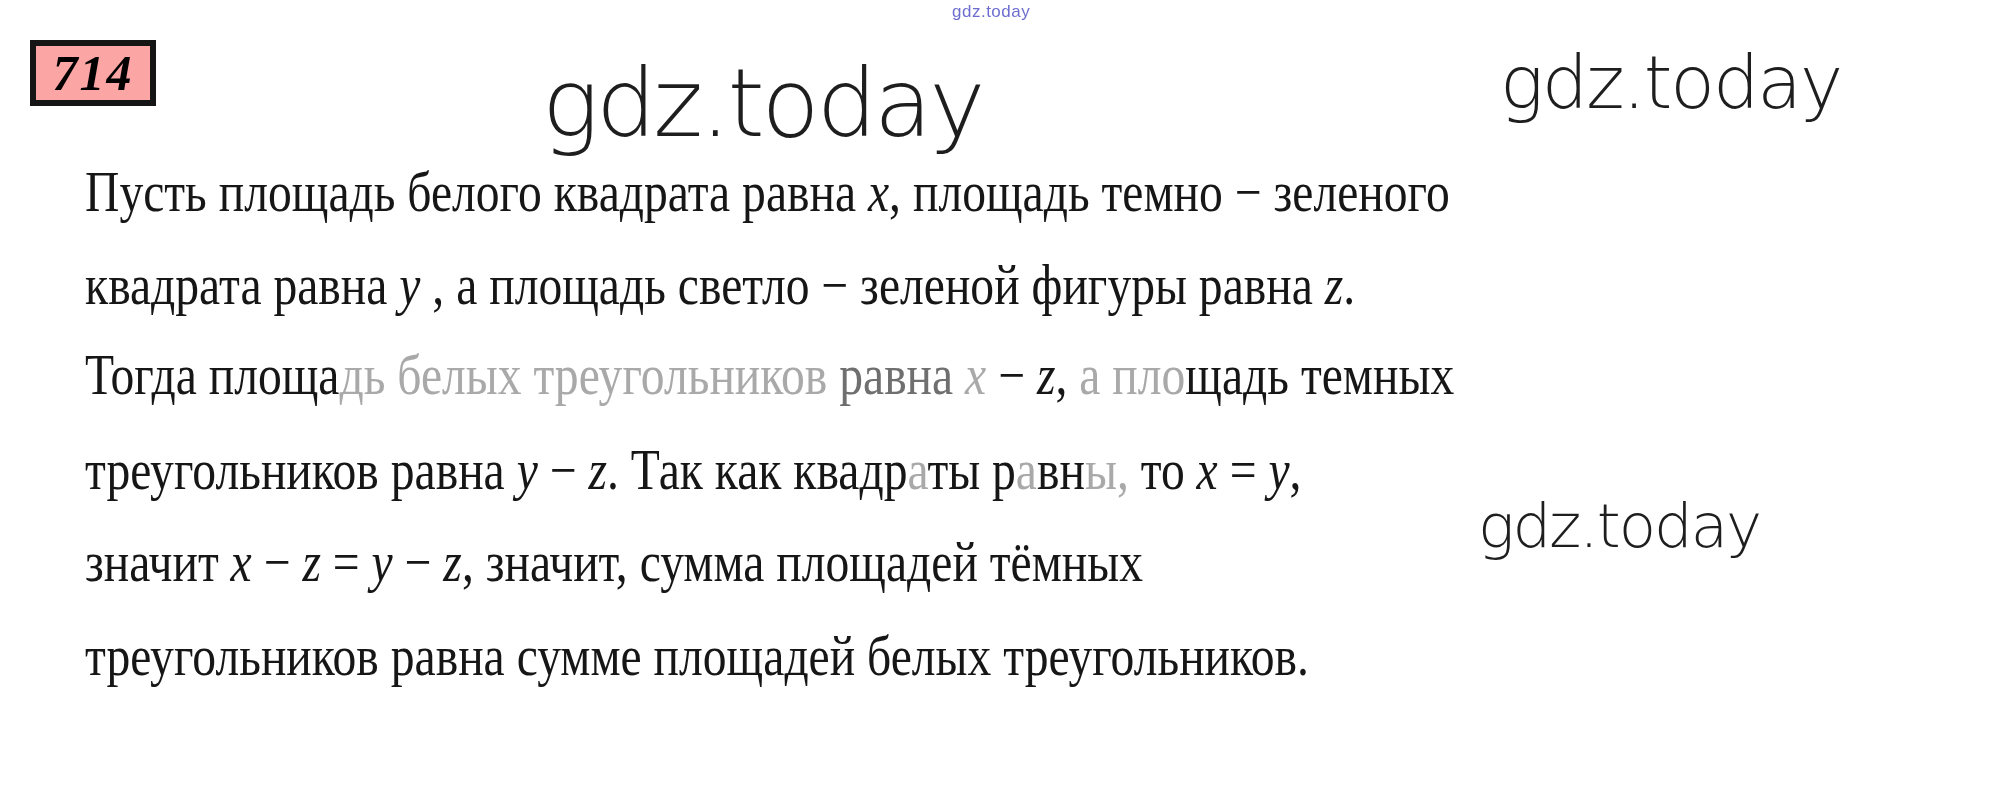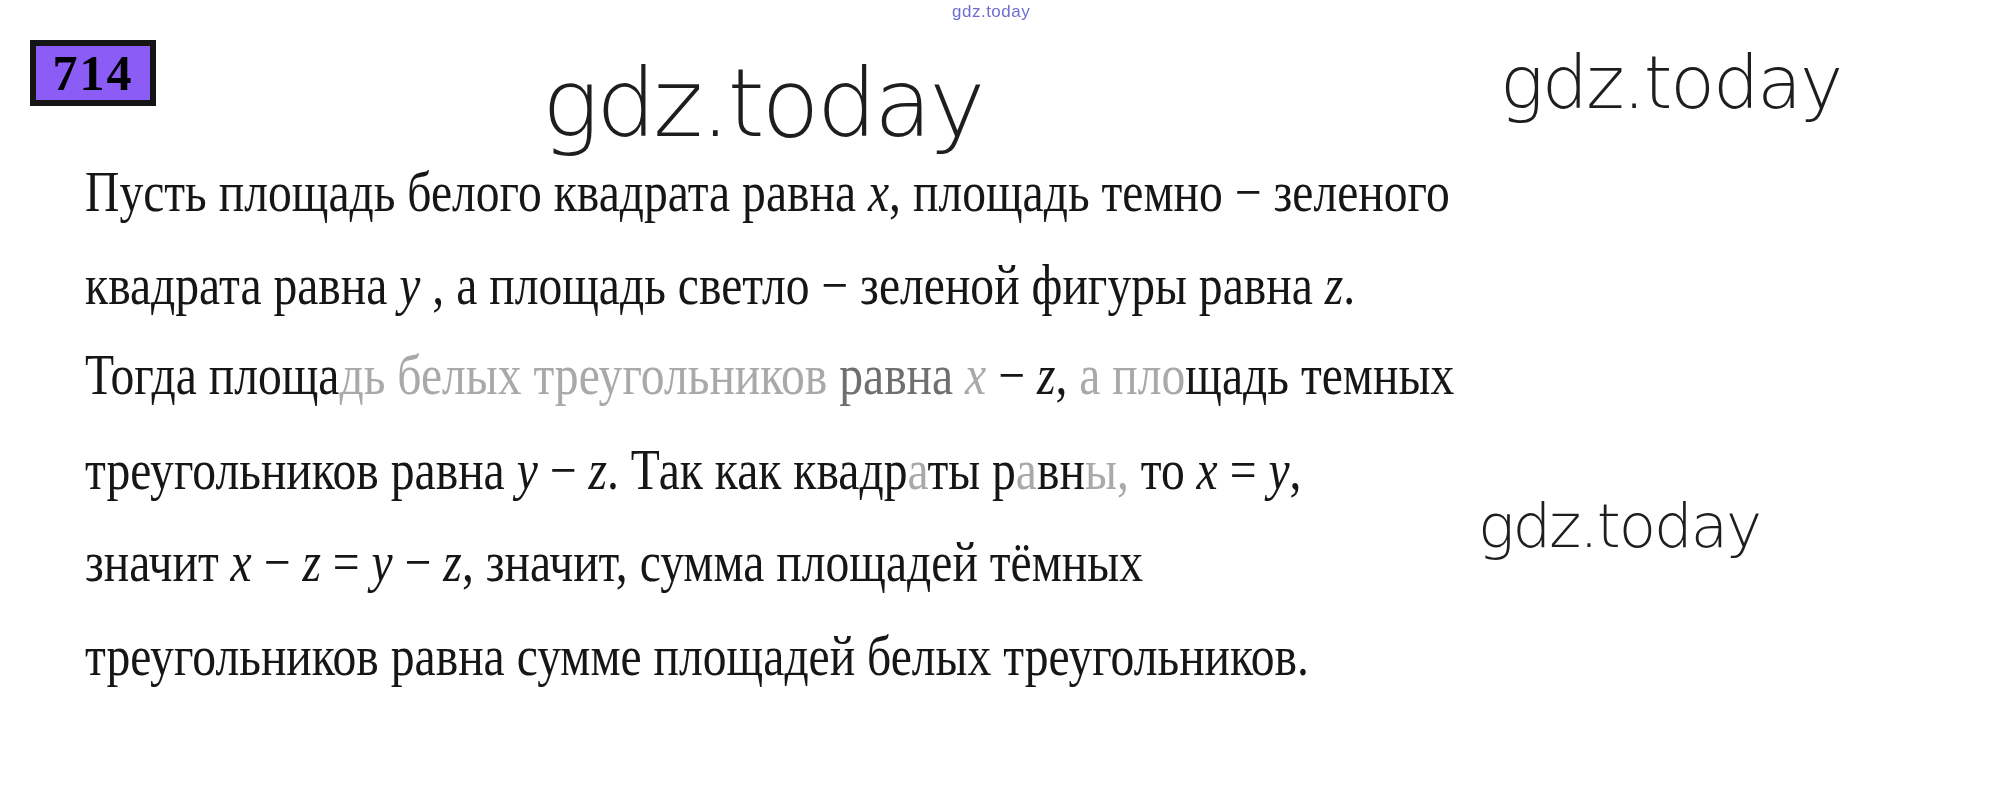--- a/index.html
+++ b/index.html
@@ -9,21 +9,22 @@
     background:#ffffff;
     overflow:hidden;
     font-family:"Liberation Serif", serif;
   }
   
   .problem-box{
     position:absolute;left:30px;top:40px;
     width:114px;height:54px;
     border:6px solid #151515;
     display:flex;align-items:center;justify-content:center;
-    background:#8b5cf6;
+    background:#fca5a5;
+    font-style:italic;
   }
   .problem-box span{
     font-family:"Liberation Serif", serif;
     font-weight:bold;font-size:50px;line-height:1;
     letter-spacing:2px;
   }
   
   .wm{
     position:absolute;white-space:nowrap;
     font-family:"DejaVu Sans", sans-serif;

